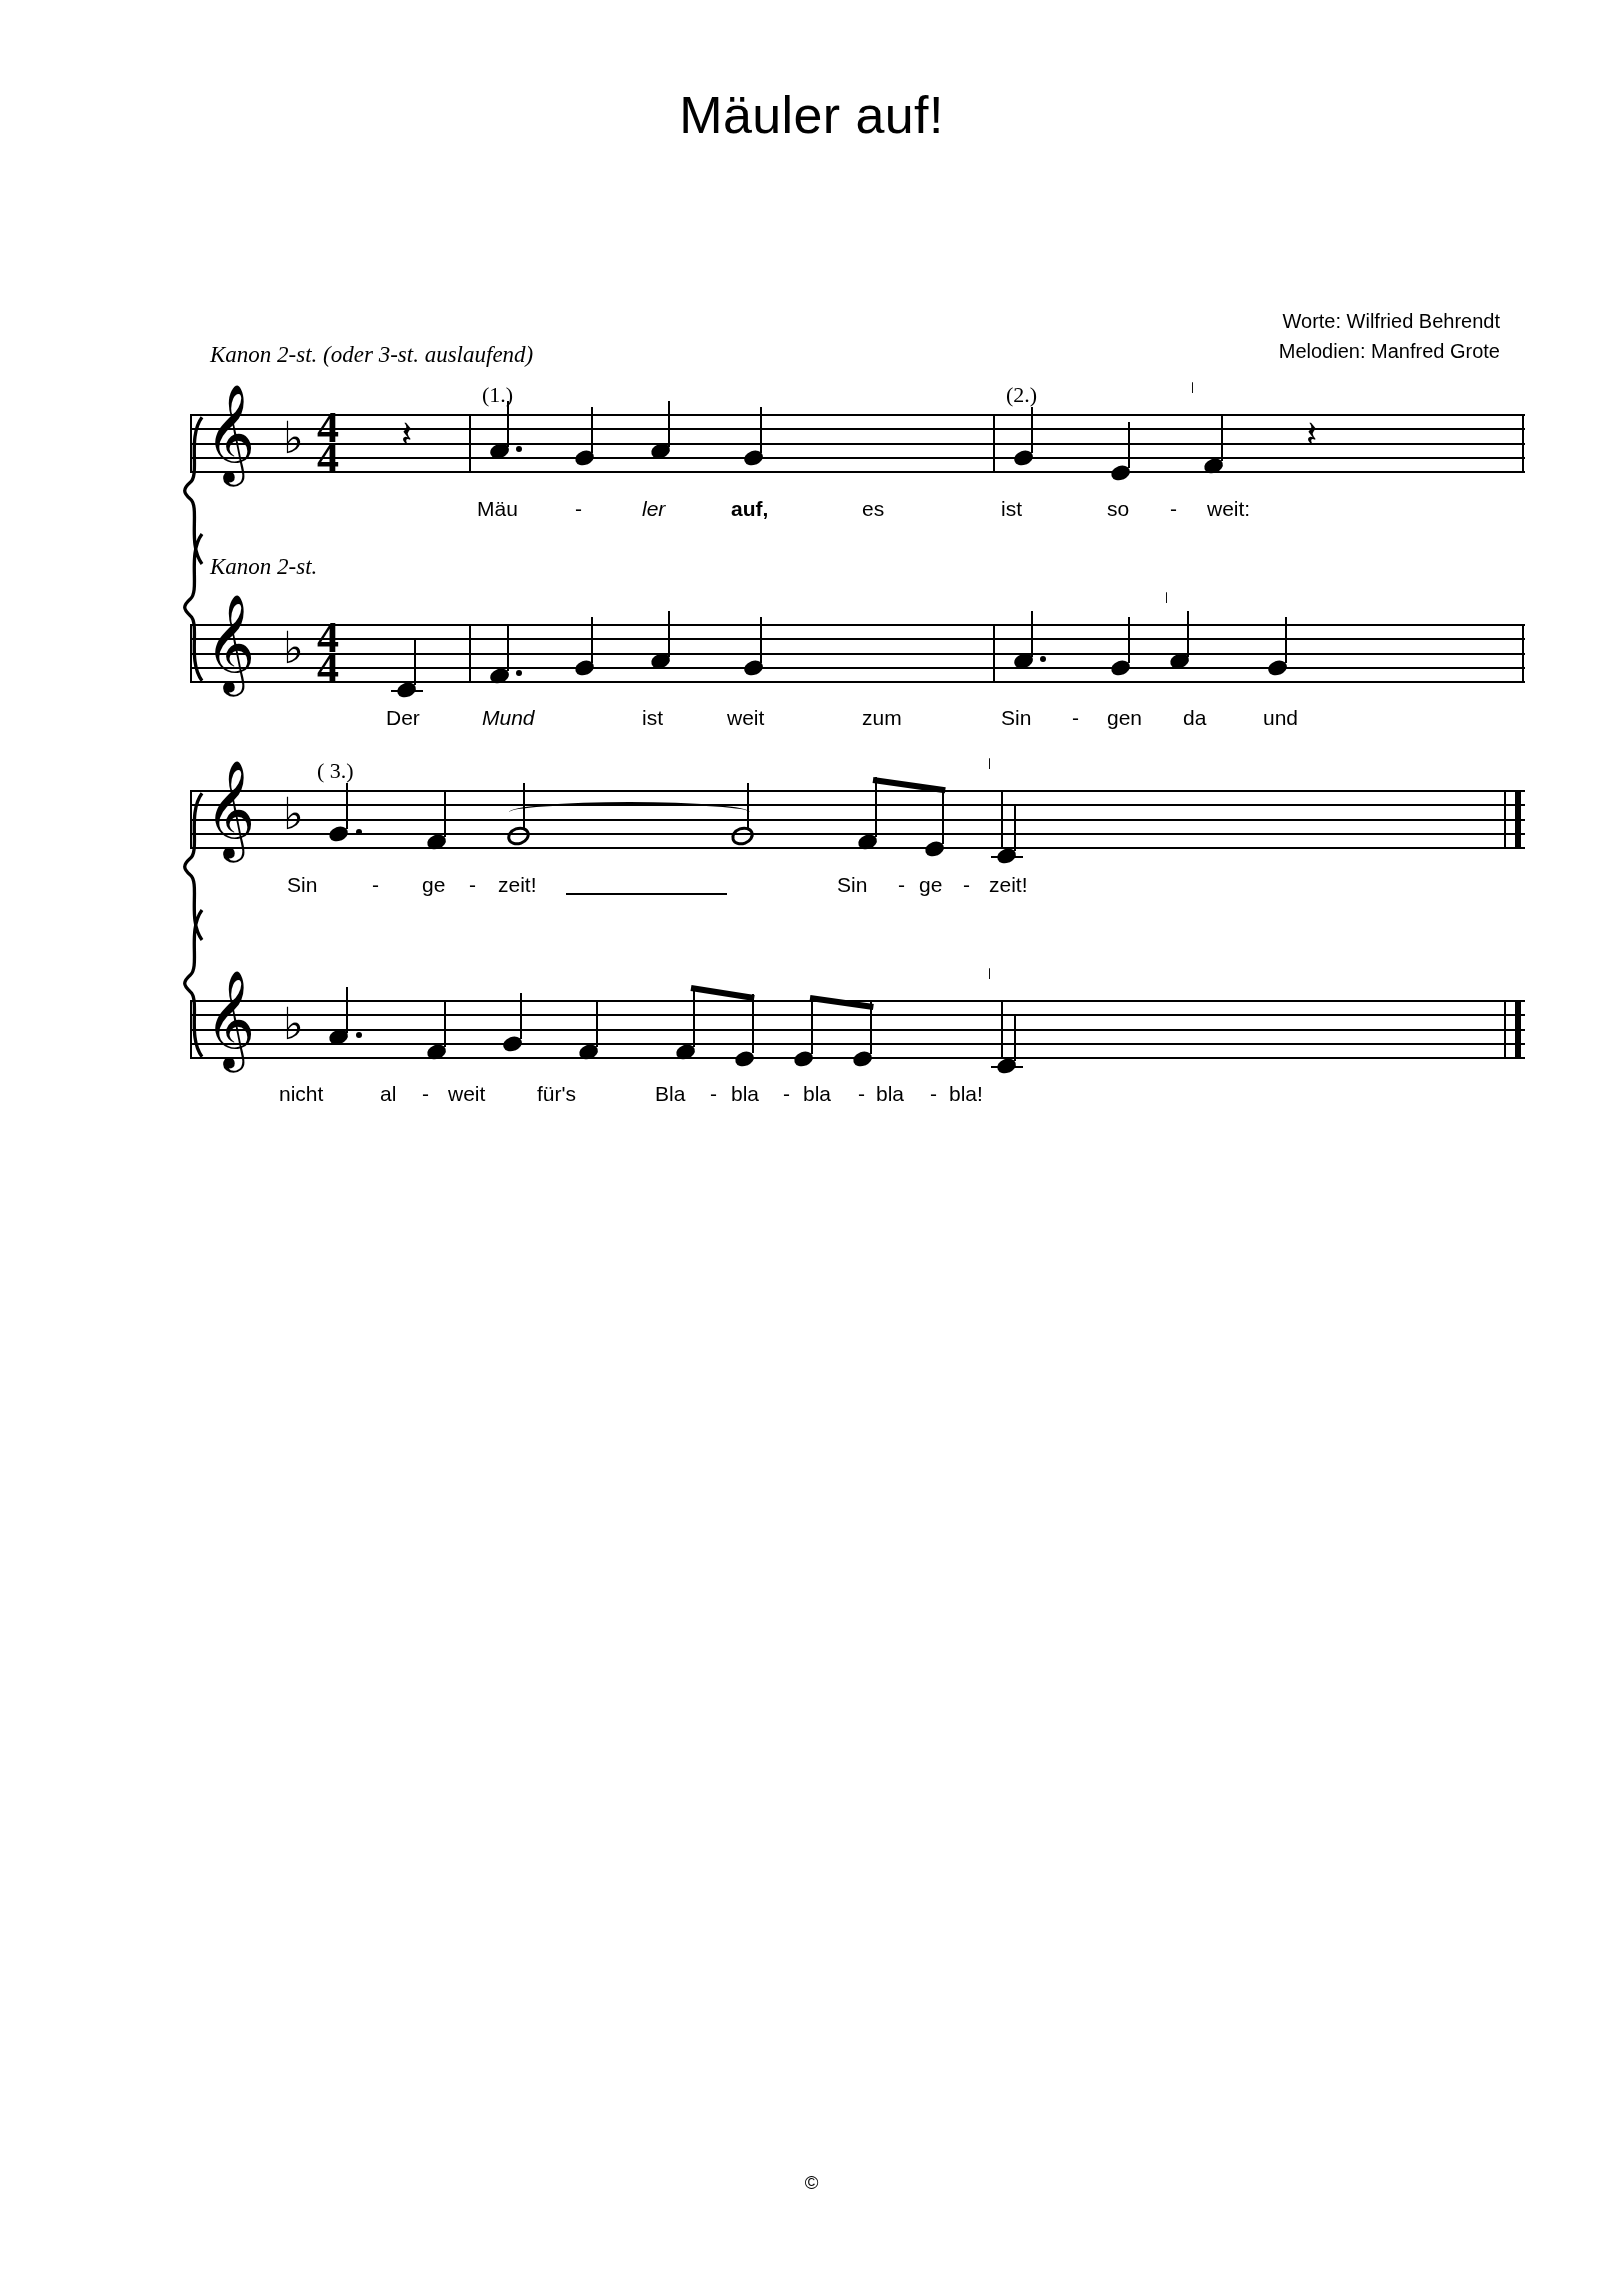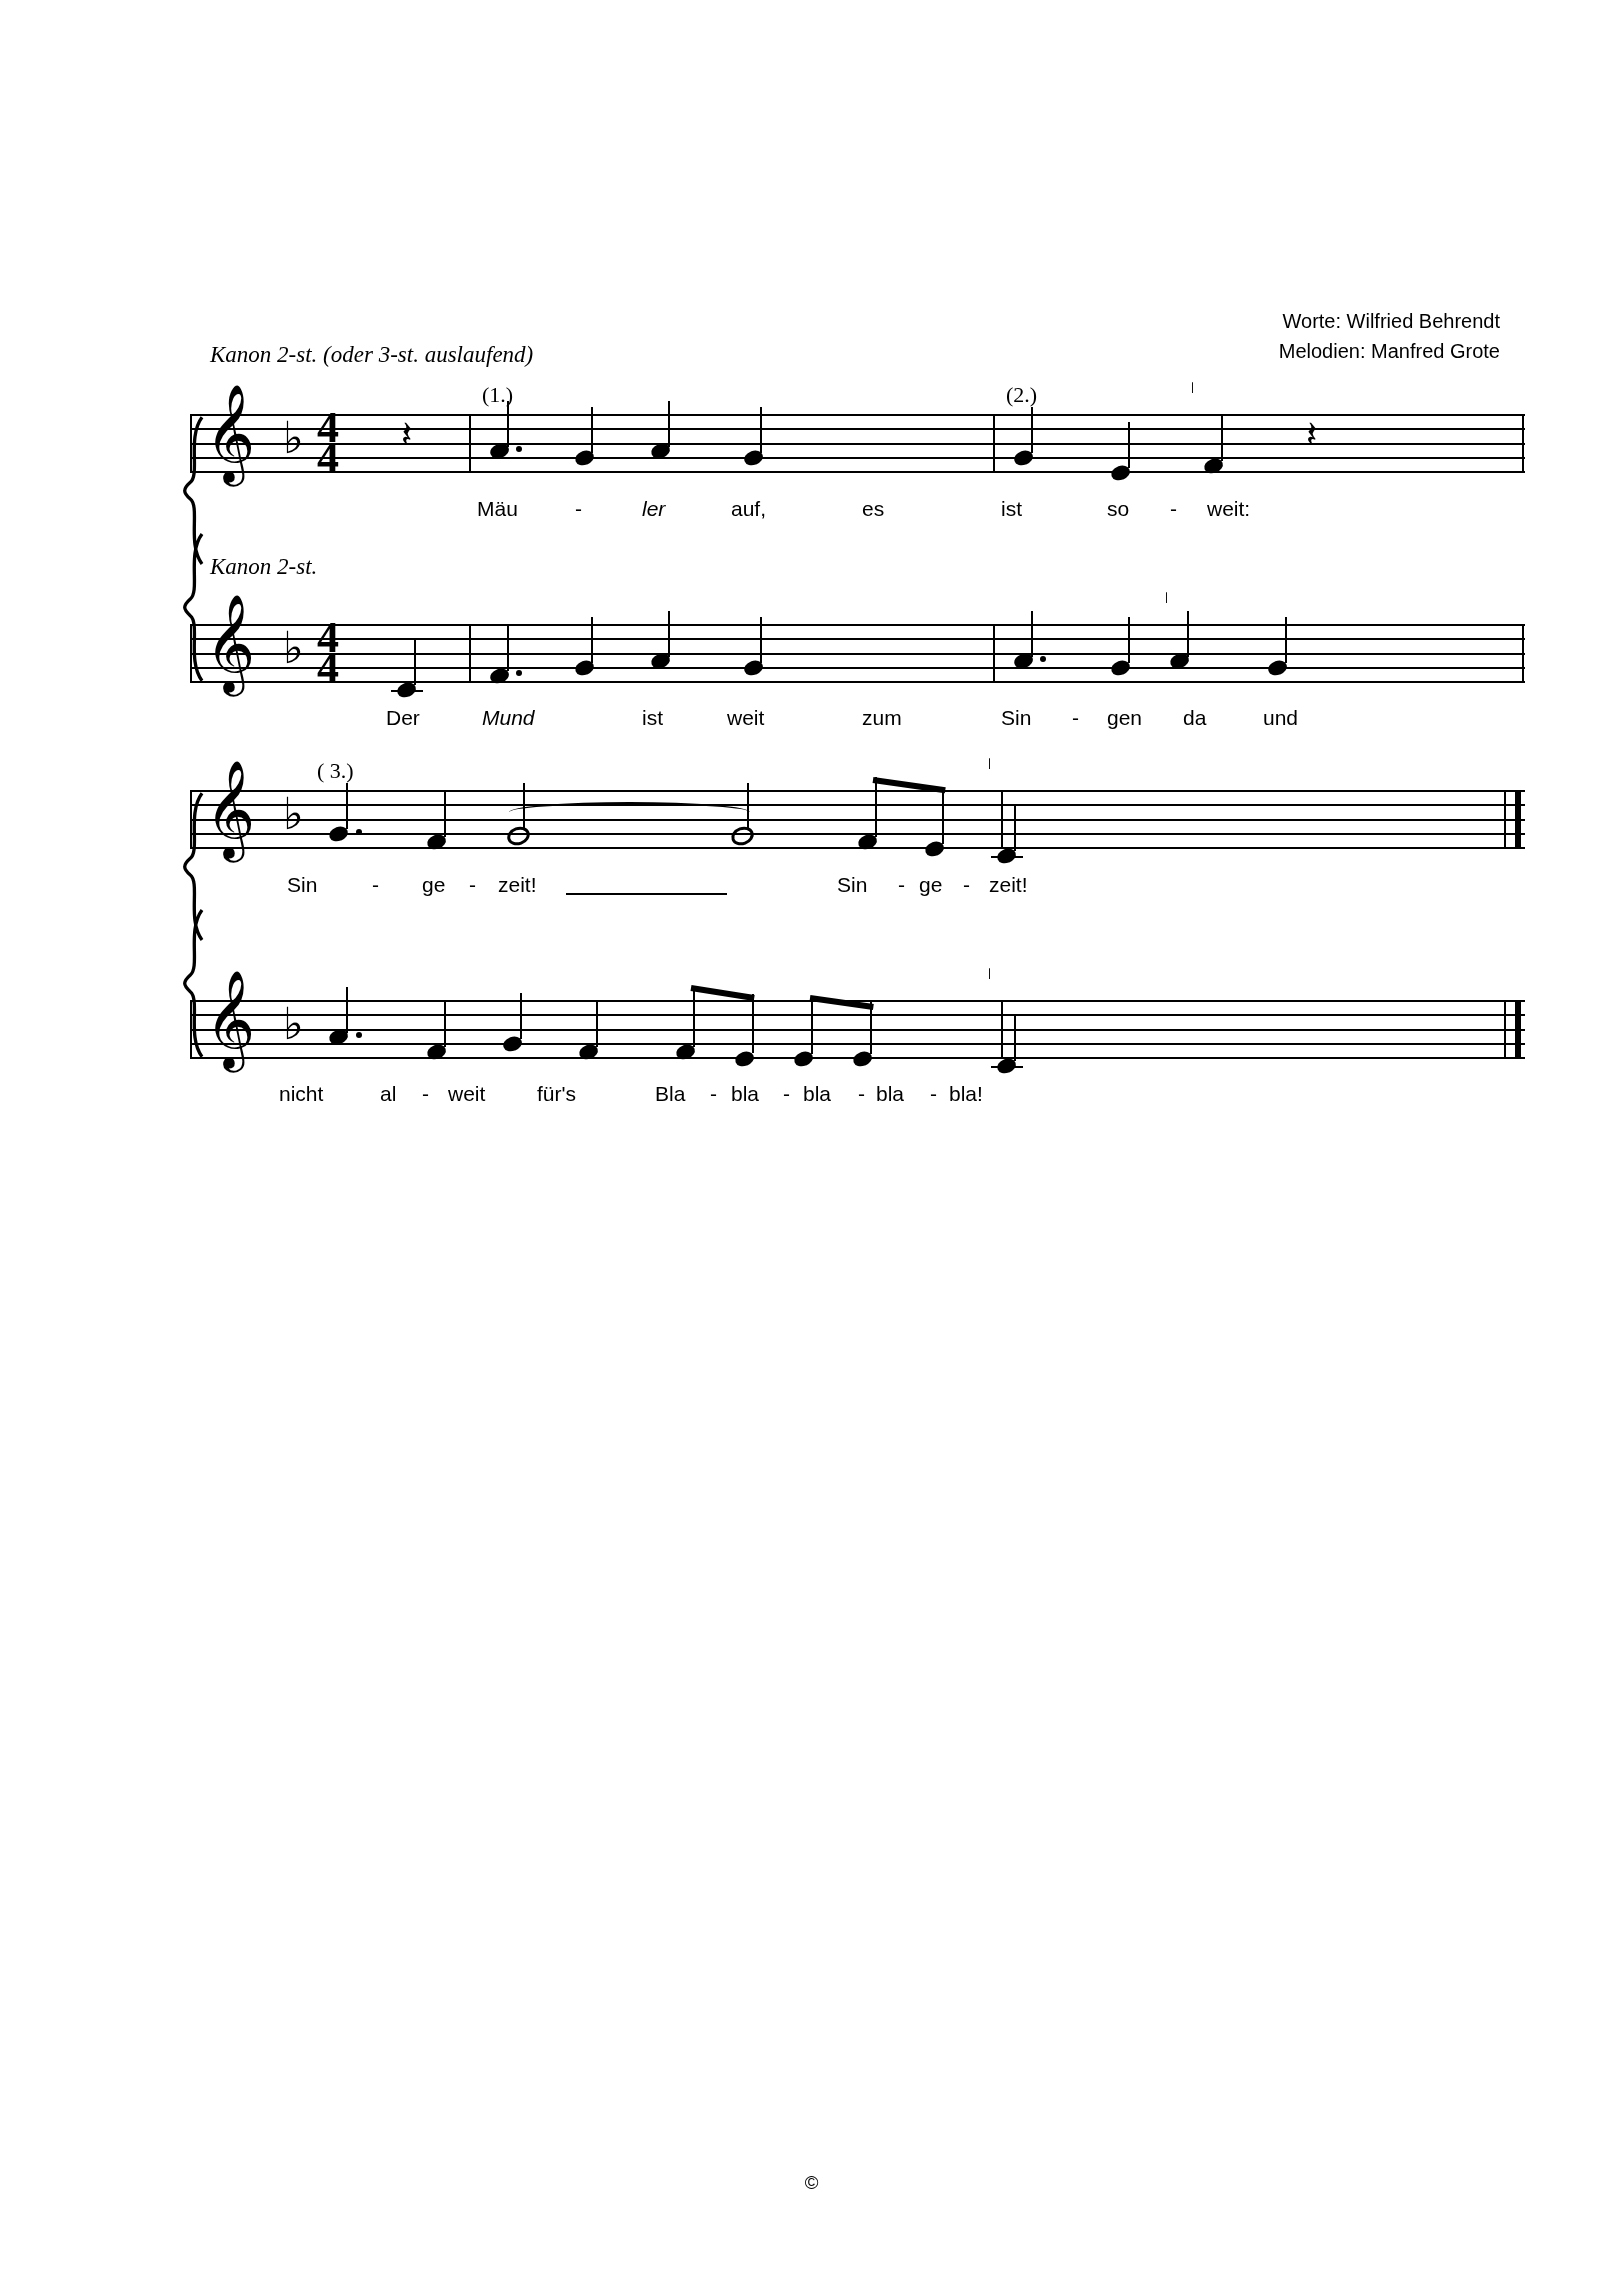--- a/index.html
+++ b/index.html
@@ -203,20 +203,21 @@
     width: 1623px;
     text-align: center;
     font-size: 18.6px;
   }
 </style>
 </head>
 <body>
 
 <div class="page">
 
+  <div class="title">Mäuler auf!</div>
 
   <div class="credits">
     <div>Worte: Wilfried Behrendt</div>
     <div>Melodien: Manfred Grote</div>
   </div>
 
   <div class="kanon-label kanon-1">Kanon 2-st. (oder 3-st. auslaufend)</div>
   <div class="kanon-label kanon-2">Kanon 2-st.</div>
 
   <div class="system" style="left:190px; top:414px; width:1335px; height:287px;">
@@ -268,21 +269,21 @@
 
       <div class="fermata" style="left:1002px; top:-46px;">𝆠</div>
     </div>
 
     <div class="numbering" style="left:292px; top:-32px;">(1.)</div>
     <div class="numbering" style="left:816px; top:-32px;">(2.)</div>
 
     <div class="lyric" style="left:287px; top:83px;">Mäu</div>
     <div class="lyric" style="left:385px; top:83px;">-</div>
     <div class="lyric" style="left:452px; top:83px;font-style:italic;">ler</div>
-    <div class="lyric" style="left:541px; top:83px;">auf,</div>
+    <div class="lyric" style="left:541px; top:83px;font-weight:bold;">auf,</div>
     <div class="lyric" style="left:672px; top:83px;">es</div>
     <div class="lyric" style="left:811px; top:83px;">ist</div>
     <div class="lyric" style="left:917px; top:83px;">so</div>
     <div class="lyric" style="left:980px; top:83px;">-</div>
     <div class="lyric" style="left:1017px; top:83px;">weit:</div>
 
     <div class="staff" style="left:0px; top:210px; width:1335px; height:59px;">
       <div class="staffline" style="top:0px;   width:1335px;"></div>
       <div class="staffline" style="top:14.4px;  width:1335px;"></div>
       <div class="staffline" style="top:29px;  width:1335px;"></div>

